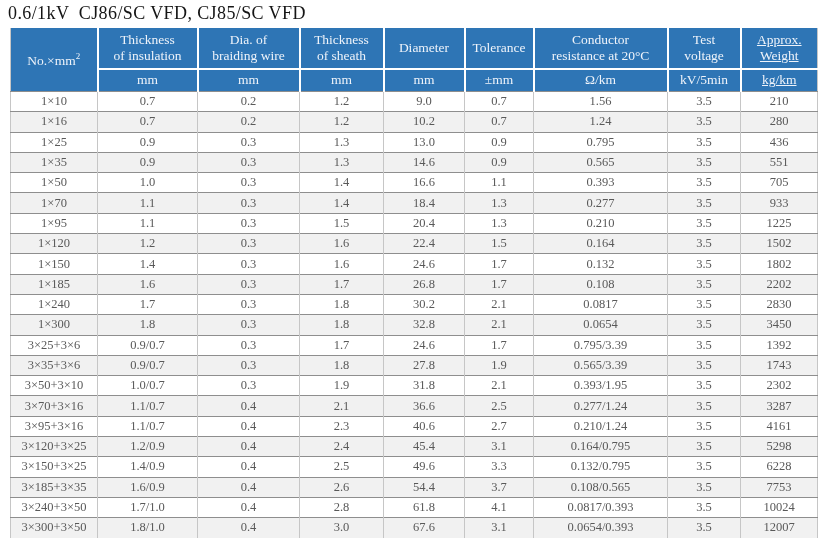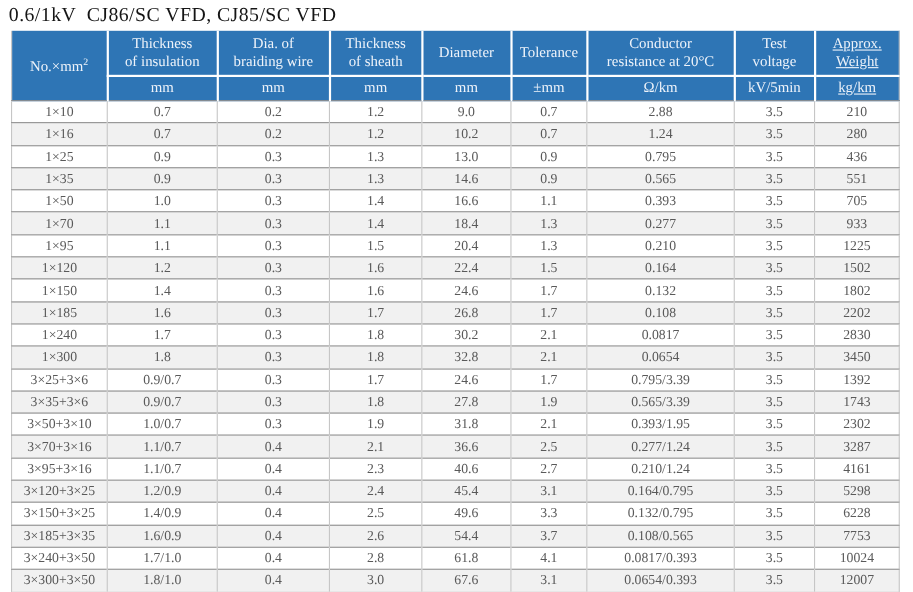--- a/index.html
+++ b/index.html
@@ -80,21 +80,21 @@
         </tr>
       </thead>
     <tbody>
         <tr>
           <td>1×10</td>
           <td>0.7</td>
           <td>0.2</td>
           <td>1.2</td>
           <td>9.0</td>
           <td>0.7</td>
-          <td>2.88</td>
+          <td>1.56</td>
           <td>3.5</td>
           <td>210</td>
         </tr>
         <tr>
           <td>1×16</td>
           <td>0.7</td>
           <td>0.2</td>
           <td>1.2</td>
           <td>10.2</td>
           <td>0.7</td>

